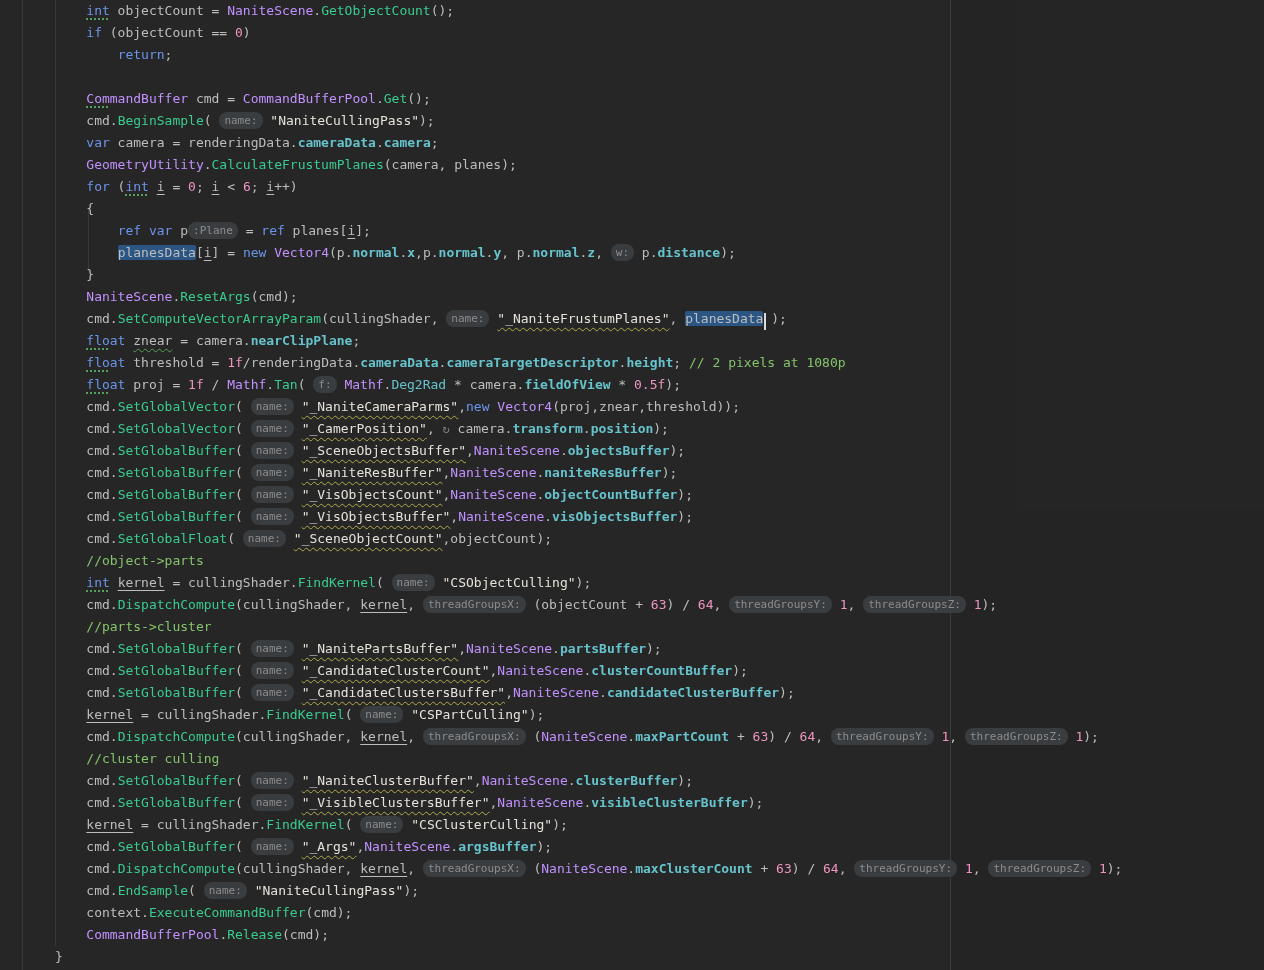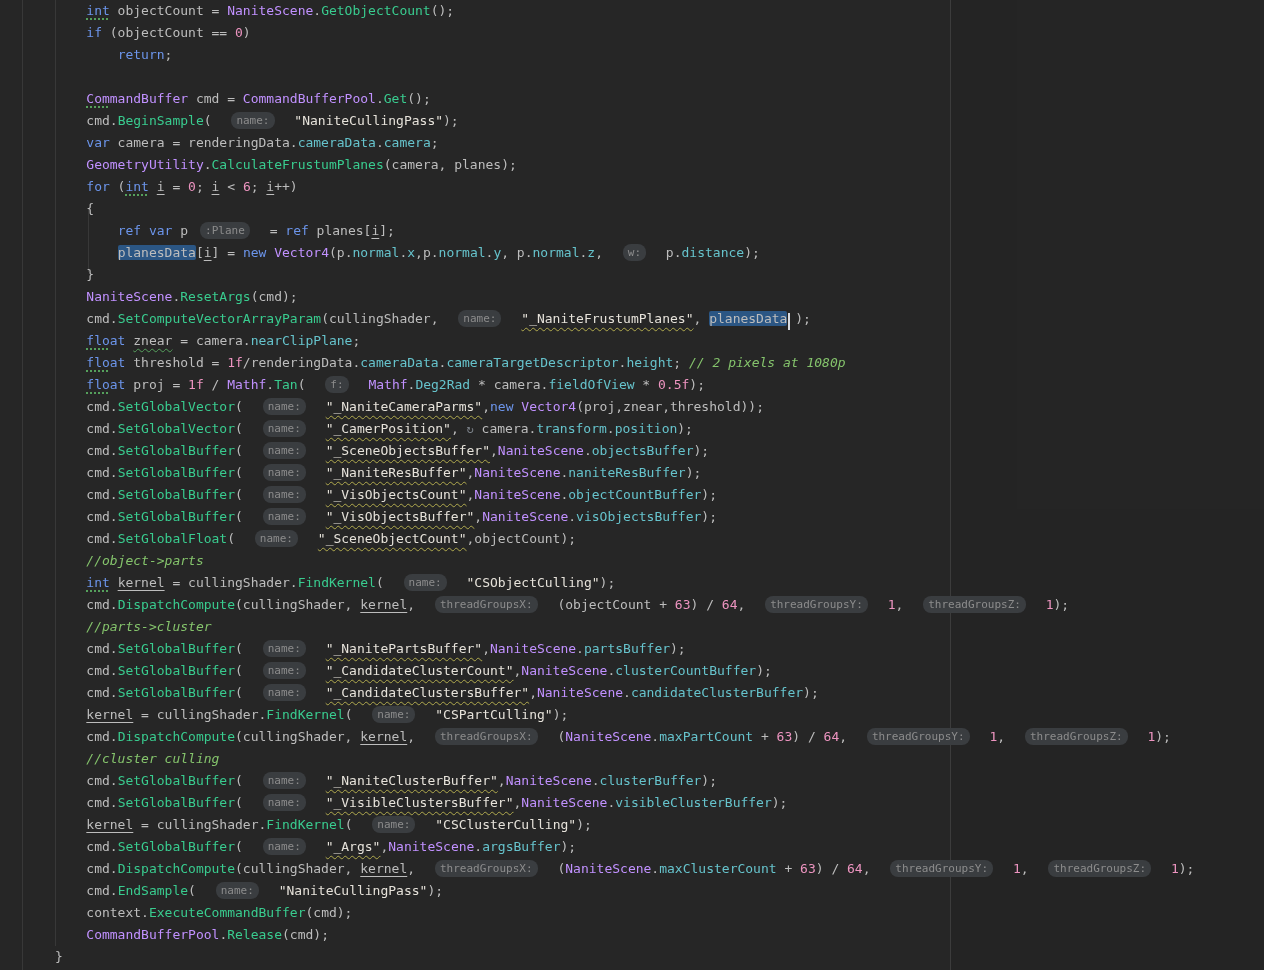--- a/index.html
+++ b/index.html
@@ -8,29 +8,29 @@
     font-family:"DejaVu Sans Mono","Liberation Mono",monospace;font-size:13px;line-height:22px;}
   .vguide{position:absolute;width:1px;z-index:0;}
   .vguide.indent{background:var(--indent_guide);}
   .vguide.margin{background:var(--margin_guide);}
   .right-shade{position:absolute;left:951px;top:0;width:313px;height:970px;background:rgba(0,0,0,0.035);z-index:0;}
   .code{position:absolute;left:0;top:0;padding-left:55px;z-index:1;white-space:pre;color:var(--plain);}
   .line{height:22px;white-space:pre;}
   .k{color:var(--keyword);}
   .c{color:var(--class);}
   .m{color:var(--method);}
-  .f{color:var(--field);}
+  .f{color:var(--field);font-weight:bold;}
   .fb{color:var(--field);font-weight:normal;}
   .s{color:var(--string);}
   .sw{color:var(--string);text-decoration-line:underline;text-decoration-style:wavy;
       text-decoration-color:var(--wavy_yellow);text-decoration-thickness:1px;text-underline-offset:4px;}
   .n{color:var(--number);}
-  .cm{color:var(--comment);font-style:italic;}
+  .cm{color:var(--comment);}
   .h{background:var(--hint_bg);color:var(--hint_fg);font-size:11px;line-height:15px;
-     border-radius:8px;padding:1px 5px;margin:0 12px;display:inline-block;vertical-align:1px;}
+     border-radius:8px;padding:1px 5px;margin:0 0;display:inline-block;vertical-align:1px;}
   .hi{color:#7d838b;font-size:12px;}
   .u{text-decoration:underline;text-underline-offset:3px;text-decoration-thickness:1px;}
   .ty{text-decoration-line:underline;text-decoration-style:wavy;text-decoration-color:var(--wavy_green);
       text-decoration-thickness:1px;text-underline-offset:3px;}
   .d{position:relative;}
   .d::after{content:"";position:absolute;left:0;bottom:-2px;width:22px;height:0;
       border-bottom:2px dotted var(--wavy_green);}
   .bx{background:var(--selection);border-radius:2px;}
   .bxc{background:var(--selection);border-radius:2px;position:relative;}
   .bxc::after{content:"";position:absolute;right:-3px;top:2px;width:2px;height:17px;background:var(--caret);}

